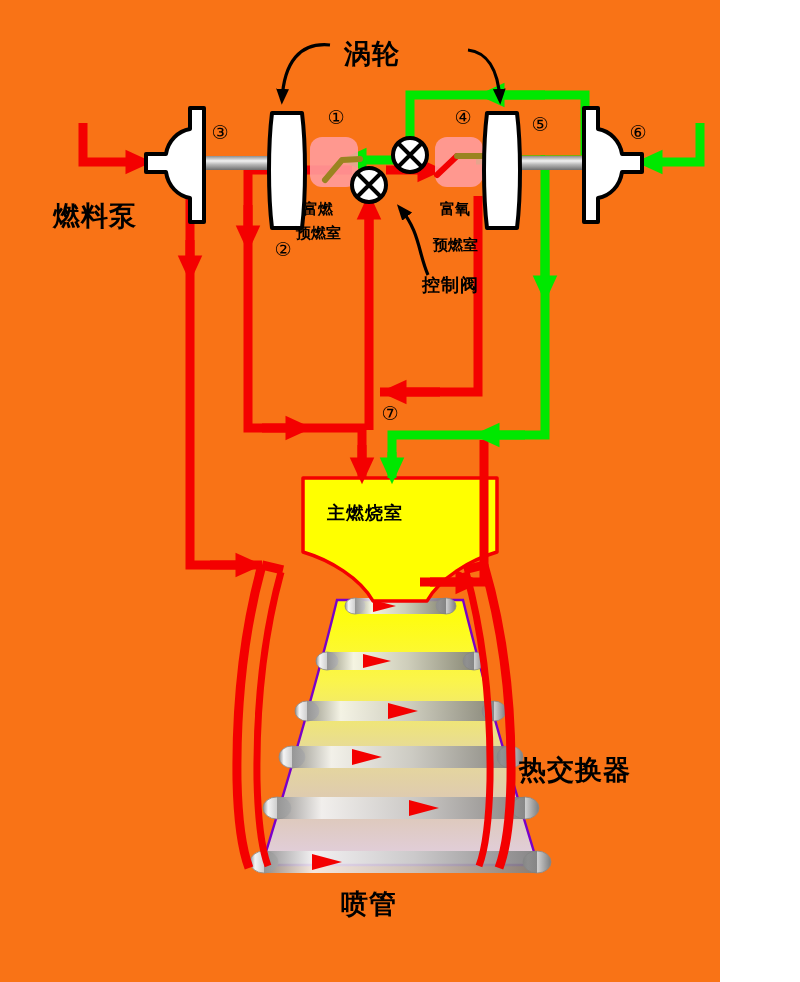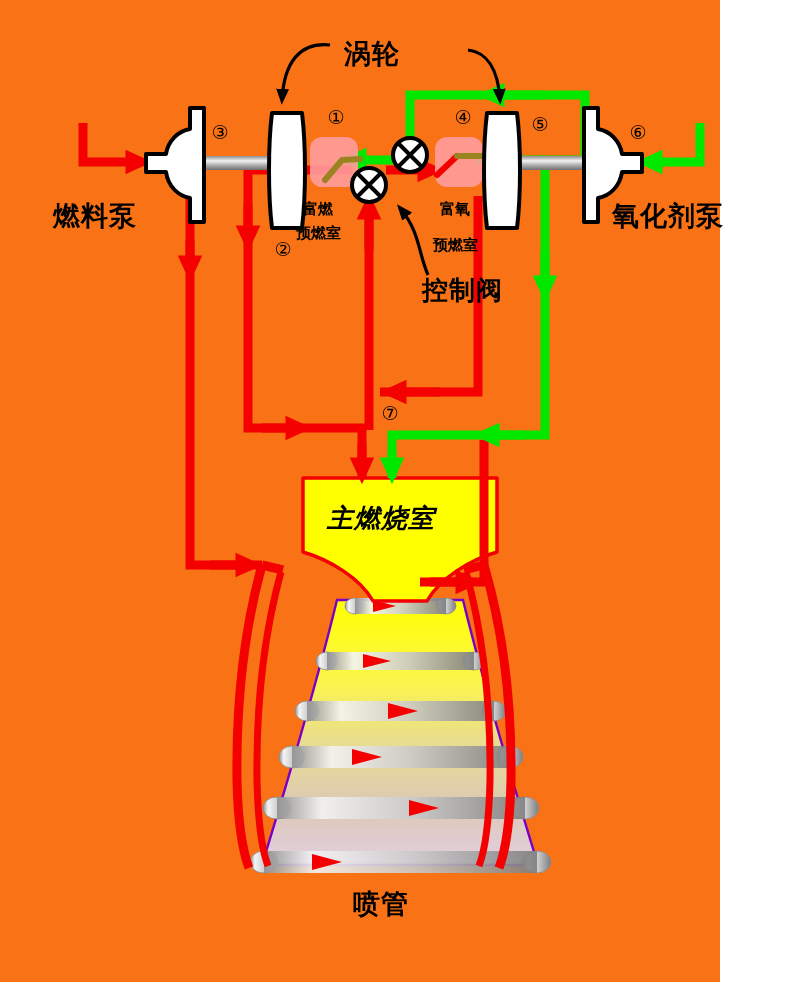--- a/index.html
+++ b/index.html
@@ -3,21 +3,21 @@
 <meta charset="utf-8">
 <style>
   html,body{margin:0;padding:0;background:#ffffff;}
   body{width:800px;height:982px;overflow:hidden;
        font-family:"DejaVu Sans","Liberation Sans",sans-serif;}
   #stage{position:relative;width:720px;height:982px;background:#f97316;}
   svg{position:absolute;left:0;top:0;}
   .lbl{position:absolute;color:#000;font-weight:700;white-space:nowrap;
        font-family:"DejaVu Sans","Liberation Sans",sans-serif;}
   .lbl-big{font-size:27px;letter-spacing:1px;}
-  .lbl-mid{font-size:26px;letter-spacing:1px;}
+  .lbl-mid{font-size:18px;letter-spacing:1px;}
   .lbl-sm{font-size:15px;line-height:19px;letter-spacing:0px;}
   .num{position:absolute;font-size:19px;color:#000;font-weight:400;
        width:26px;height:26px;line-height:26px;text-align:center;}
 </style>
 </head>
 <body>
 
 <div id="stage">
 
 <svg width="800" height="982" viewBox="0 0 800 982" xmlns="http://www.w3.org/2000/svg">
@@ -202,31 +202,31 @@
   <g fill="none" stroke="#000" stroke-width="3.2">
     <path d="M330 45 C300 42 284 62 282 100" marker-end="url(#ar-blk)"></path>
     <path d="M468 50 C486 52 498 68 500 100" marker-end="url(#ar-blk)"></path>
     <path d="M428 275 C418 252 420 232 400 208" marker-end="url(#ar-blk)"></path>
   </g>
 
 </svg>
 
 <div class="lbl lbl-big" style="left:344px;top:36px;">涡轮</div>
 <div class="lbl lbl-big" style="left:53px;top:198px;">燃料泵</div>
-<div class="lbl lbl-big" style="left:612px;top:198px;">氧化剂泵</div>
 
 <div class="lbl lbl-sm" style="left:303px;top:200px;text-align:center;">富燃</div>
 <div class="lbl lbl-sm" style="left:296px;top:224px;">预燃室</div>
 
 <div class="lbl lbl-sm" style="left:440px;top:200px;">富氧</div>
 <div class="lbl lbl-sm" style="left:433px;top:236px;">预燃室</div>
 
 <div class="lbl lbl-mid" style="left:422px;top:273px;">控制阀</div>
-<div class="lbl lbl-mid" style="left:327px;top:501px;font-style:italic;">主燃烧室</div>
-<div class="lbl lbl-big" style="left:353px;top:886px;">喷管</div>
+<div class="lbl lbl-mid" style="left:327px;top:501px;">主燃烧室</div>
+<div class="lbl lbl-big" style="left:519px;top:752px;">热交换器</div>
+<div class="lbl lbl-big" style="left:341px;top:886px;">喷管</div>
 
 <div class="num" style="left:207px;top:119px;">③</div>
 <div class="num" style="left:323px;top:104px;">①</div>
 <div class="num" style="left:270px;top:236px;">②</div>
 <div class="num" style="left:450px;top:104px;">④</div>
 <div class="num" style="left:527px;top:111px;">⑤</div>
 <div class="num" style="left:625px;top:119px;">⑥</div>
 <div class="num" style="left:377px;top:400px;">⑦</div>
 
 </div>

